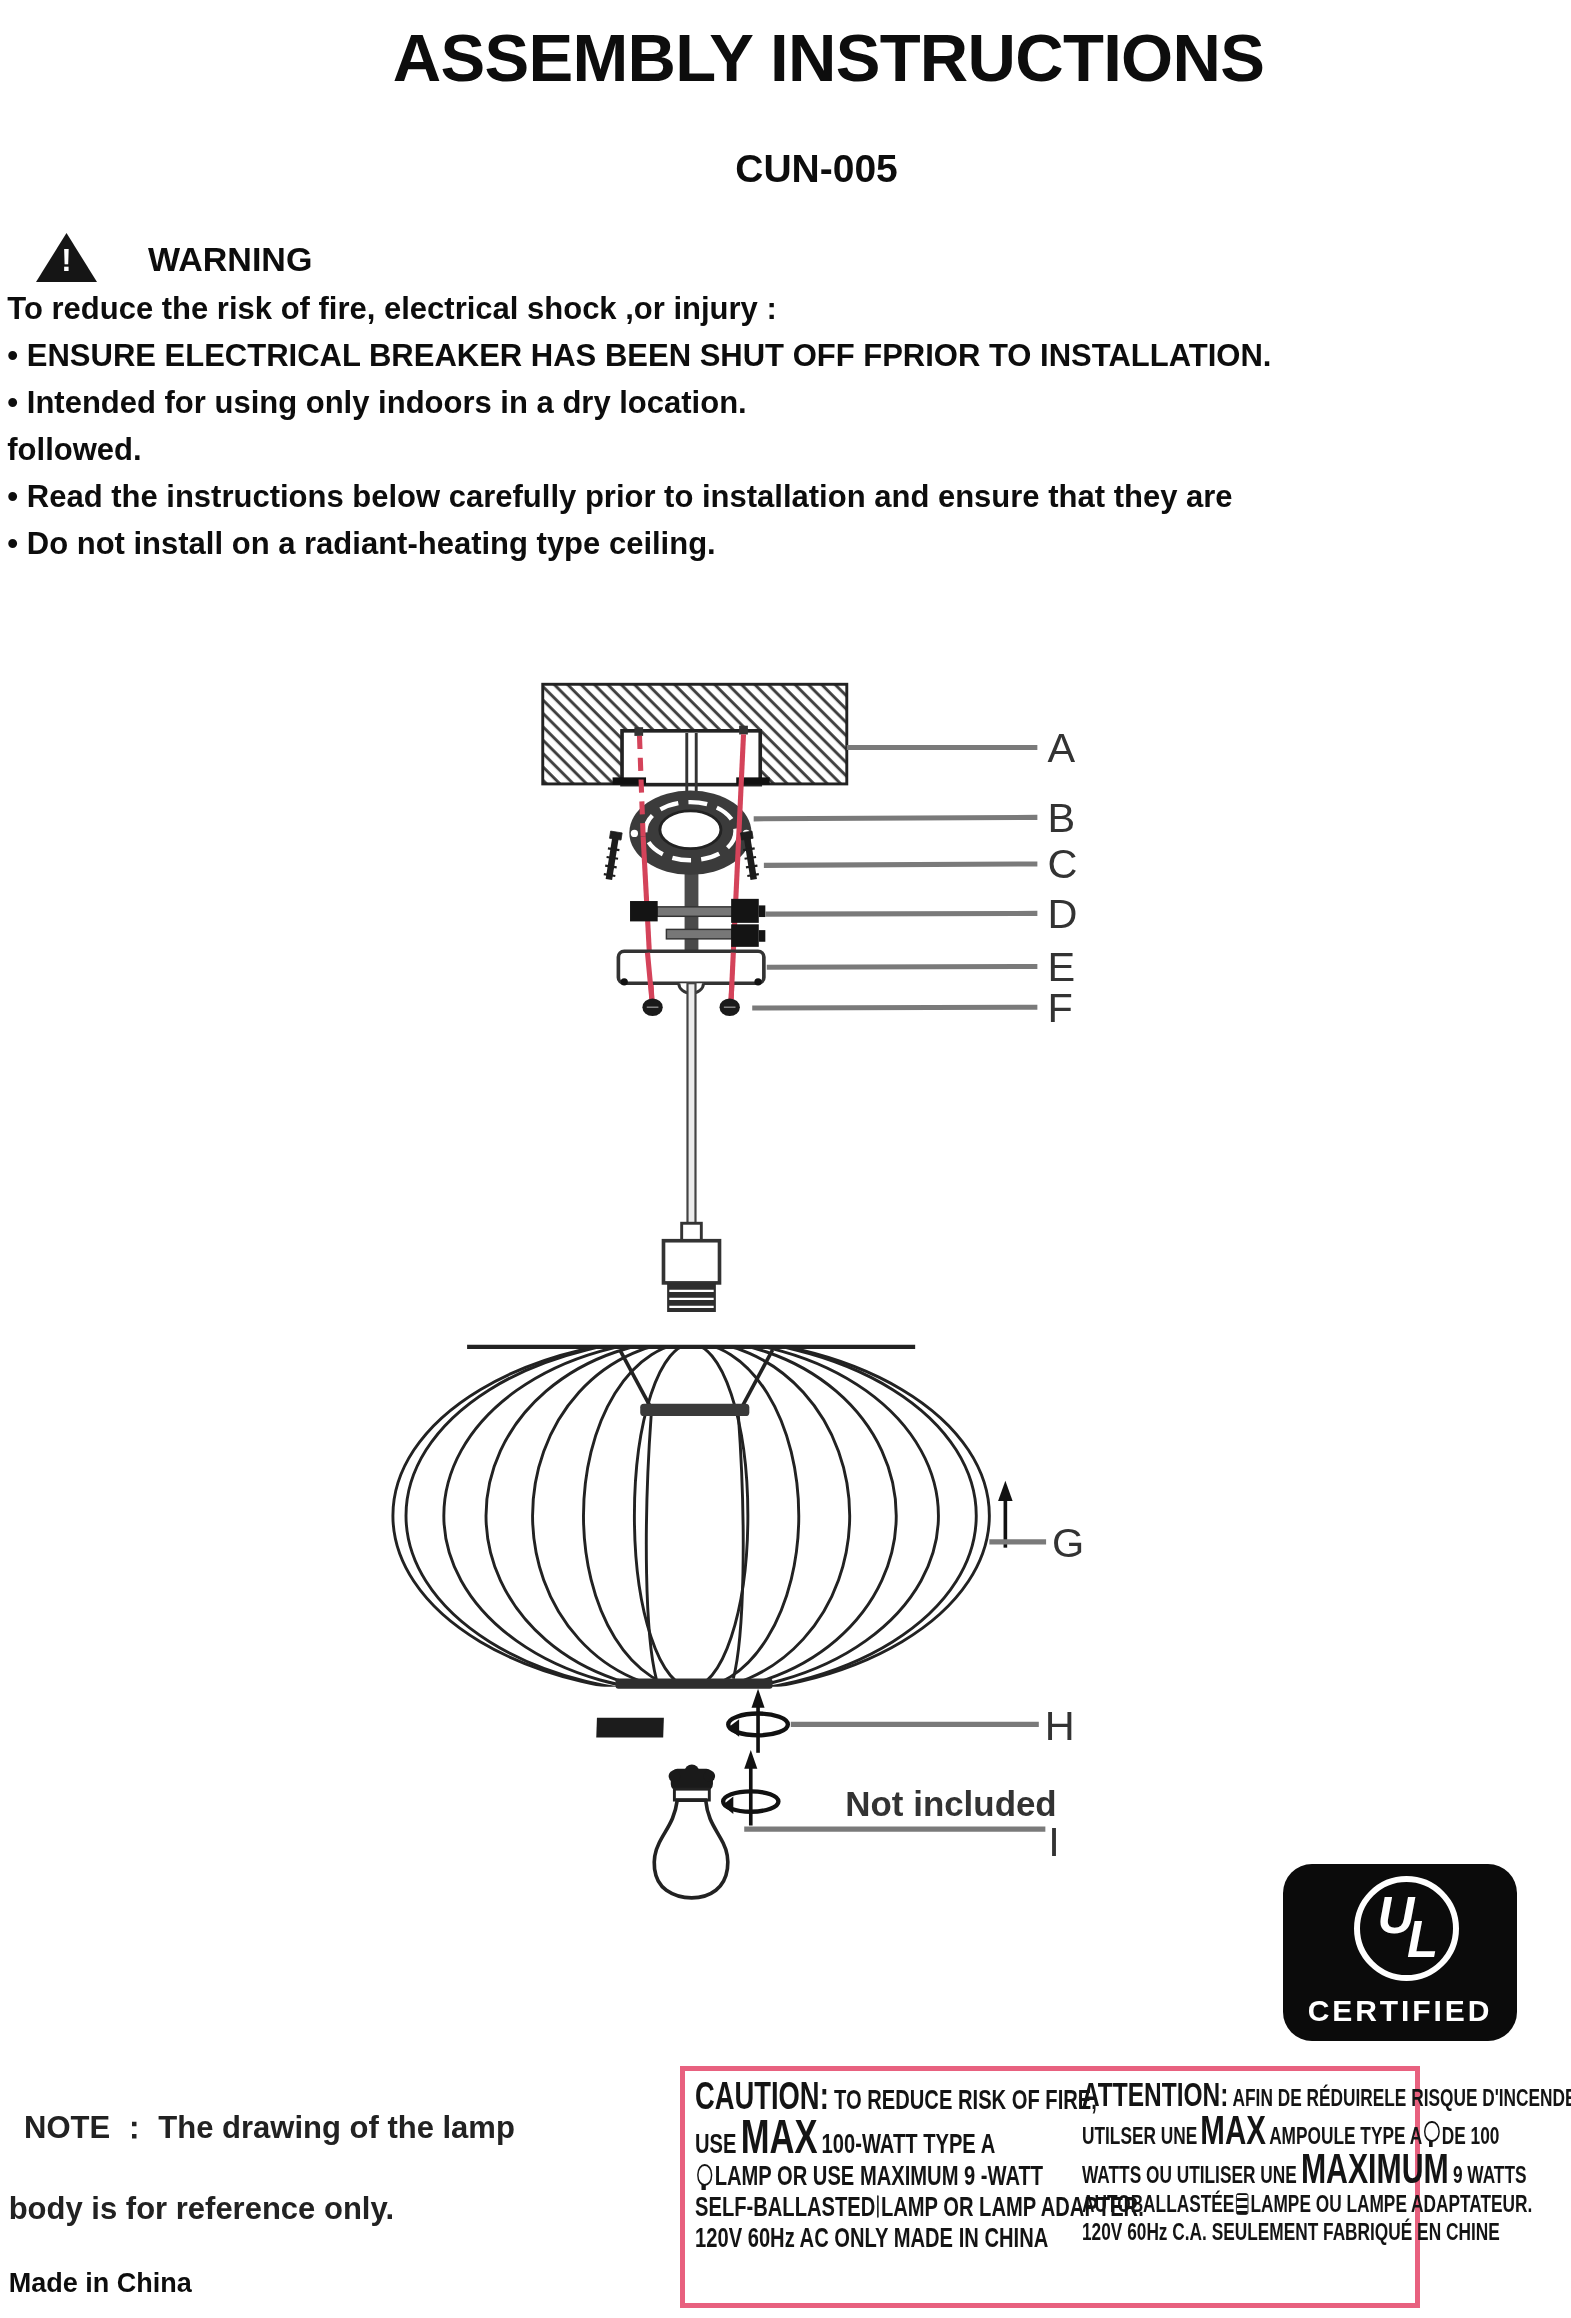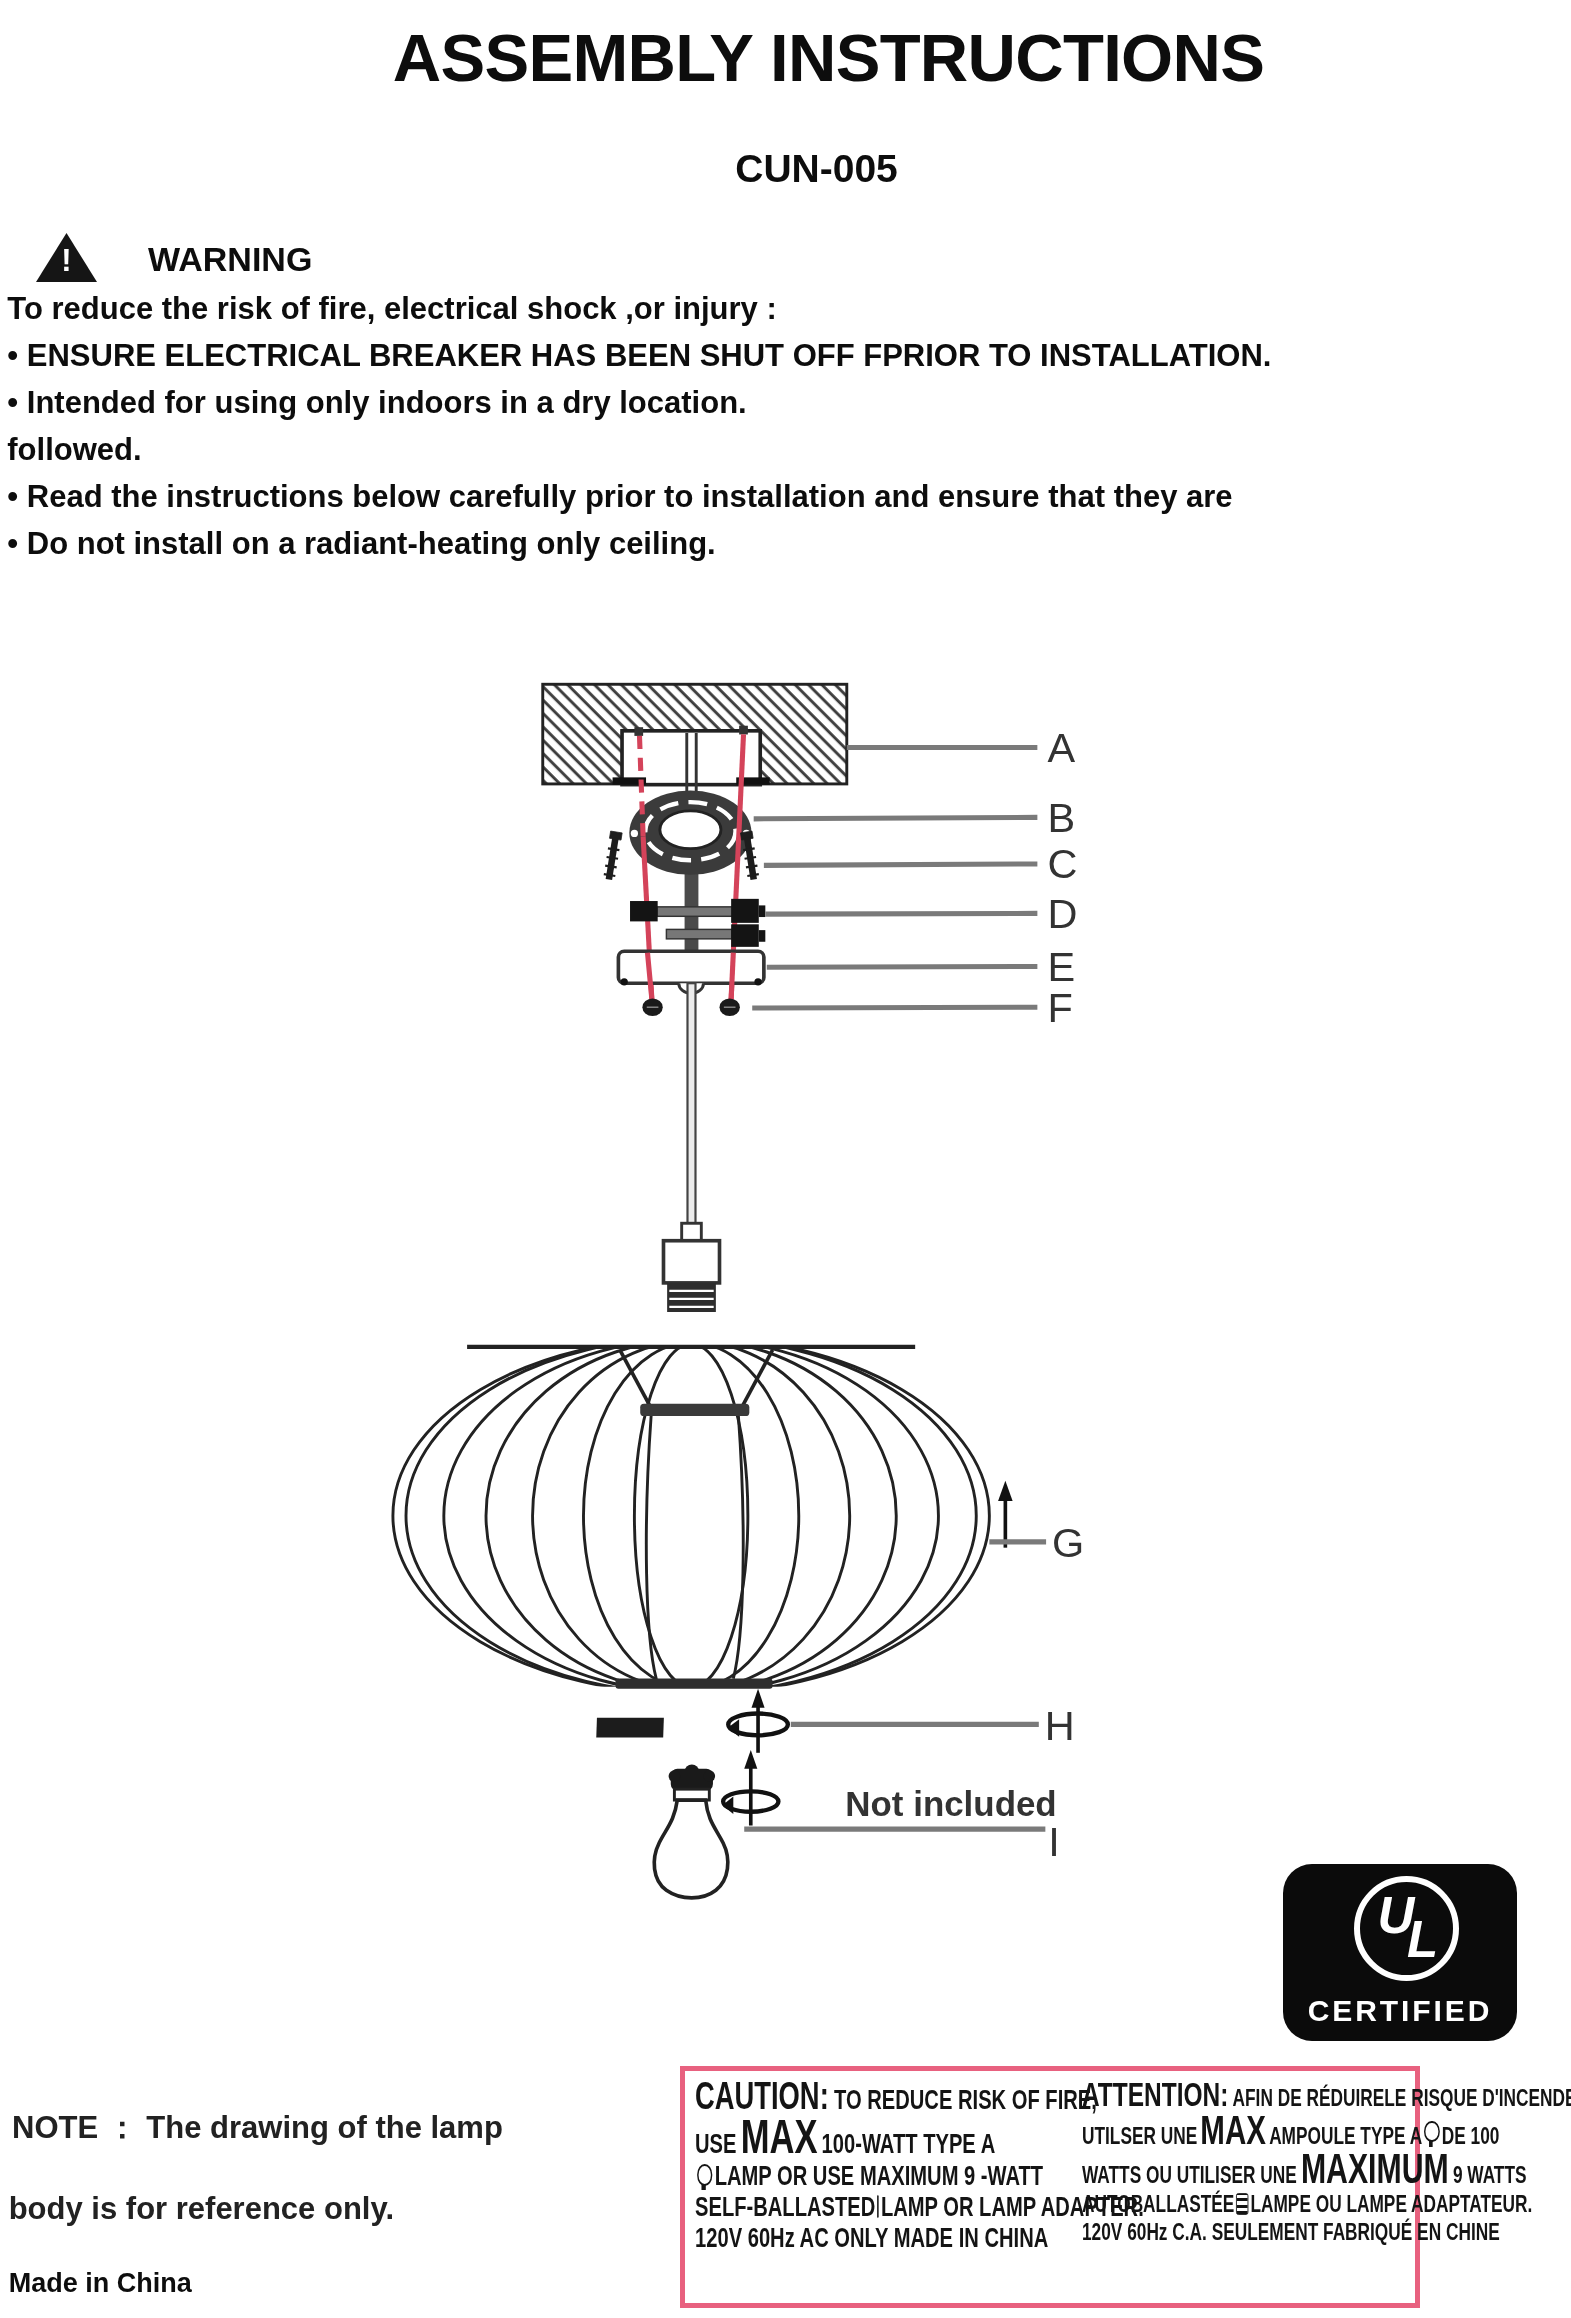--- a/index.html
+++ b/index.html
@@ -49,21 +49,21 @@
     position:absolute;left:17.5px;top:4.4px;color:#fff;font-size:51px;font-weight:700;font-style:italic;
   }
   .ul-circle .l{
     position:absolute;left:47px;top:28px;color:#fff;font-size:51px;font-weight:700;font-style:italic;
   }
   .ul-cert{
     position:absolute;left:0;bottom:13px;width:100%;text-align:center;
     color:#fff;font-size:30px;font-weight:700;letter-spacing:2.9px;
   }
   
-  .note1{position:absolute;left:12px;top:2107px;font-size:31px;font-weight:700;color:#222;}
+  .note1{position:absolute;left:24px;top:2107px;font-size:31px;font-weight:700;color:#222;}
   .note2{position:absolute;left:8.7px;top:2191px;font-size:31px;font-weight:700;color:#222;}
   .note3{position:absolute;left:8.7px;top:2268px;font-size:27px;font-weight:700;color:#0d0d0d;}
   
   .caution{
     position:absolute;left:680px;top:2066px;width:740px;height:242px;
     border:5.1px solid #e8617f;background:#fff;box-sizing:border-box;
   }
   .ccol{position:absolute;top:5.8px;transform-origin:left top;transform:scaleX(0.72);}
   .ccol-en{left:10.2px;width:553px;}
   .ccol-fr{left:397px;width:640px;}
@@ -101,21 +101,21 @@
     <span class="ex">!</span>
   </div>
   <div class="warn-head">WARNING</div>
 
   <div class="warn-text">
     <div>To reduce the risk of fire, electrical shock ,or injury :</div>
     <div>• ENSURE ELECTRICAL BREAKER HAS BEEN SHUT OFF FPRIOR TO INSTALLATION.</div>
     <div>• Intended for using only indoors in a dry location.</div>
     <div>followed.</div>
     <div>• Read the instructions below carefully prior to installation and ensure that they are</div>
-    <div>• Do not install on a radiant-heating only ceiling.</div>
+    <div>• Do not install on a radiant-heating type ceiling.</div>
   </div>
 
   <svg class="diagram" viewBox="440 920 1120 1790">
     <defs>
       <pattern id="hatch" patternUnits="userSpaceOnUse" width="13" height="13" patternTransform="rotate(-45)">
         <rect width="13" height="13" fill="#ffffff"></rect>
         <line x1="3" y1="0" x2="3" y2="13" stroke="#3c3c3c" stroke-width="4"></line>
       </pattern>
       <clipPath id="shadeclip">
           <rect x="500" y="1851" width="900" height="468"></rect>

